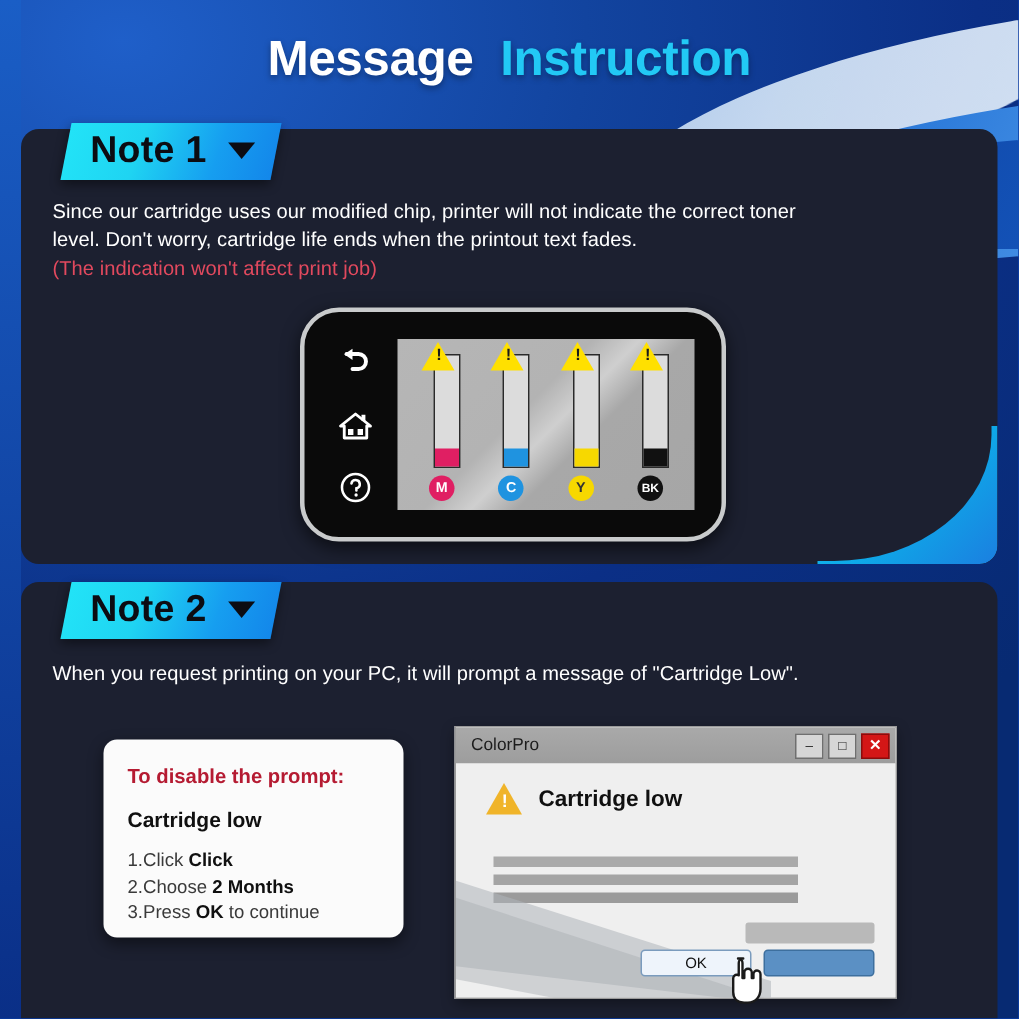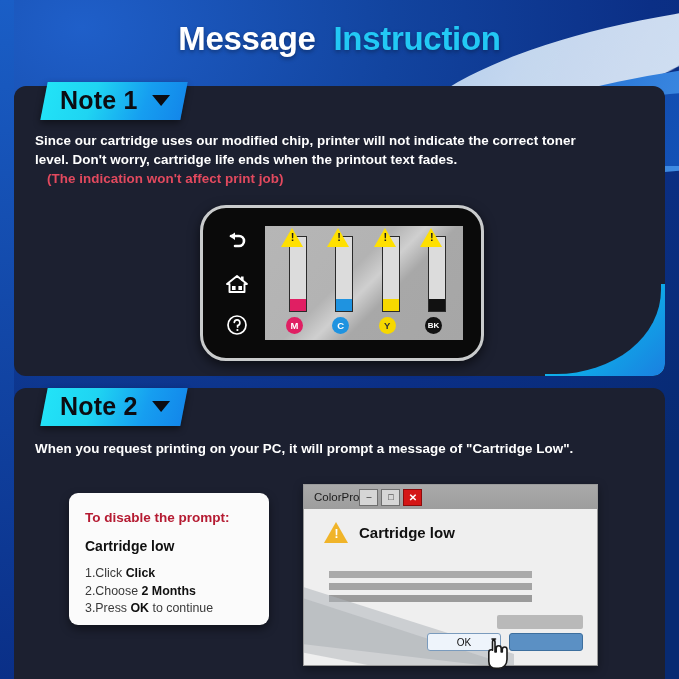--- a/index.html
+++ b/index.html
@@ -79,24 +79,24 @@
   }
   .note-badge .caret{
     width:0;height:0;border-left:9px solid transparent;border-right:9px solid transparent;
     border-top:11px solid #0c0c12;
   }
   .badge-1{left:44px;top:82px;}
   .badge-2{left:44px;top:388px;}
 
   
   .note-text{
-    position:absolute;z-index:6;color:#fff;font-weight:bold;font-size:13.4px;
+    position:absolute;z-index:6;color:#fff;font-weight:normal;font-size:13.4px;
     line-height:19px;letter-spacing:.05px;
   }
-  .note-text .red{color:#e2495e;margin-left:12px;}
+  .note-text .red{color:#e2495e;}
   .nt-1{left:35px;top:131px;width:630px;}
   .nt-2{left:35px;top:439px;width:630px;}
 
   
   .printer{
     position:absolute;left:200px;top:205px;width:278px;height:150px;
     background:#0a0a0a;border:3px solid #c9cbcc;border-radius:26px;
     box-shadow:0 4px 12px rgba(0,0,0,.6);
     z-index:6;
   }
@@ -138,21 +138,21 @@
   .card-step b{color:#101010;}
 
   
   .dlg{
     position:absolute;left:303px;top:484px;width:293px;height:180px;
     background:#efefef;border:1px solid #9a9a9a;z-index:7;overflow:hidden;
     box-shadow:0 3px 9px rgba(0,0,0,.4);
   }
   .dlg-title{
     height:24px;background:linear-gradient(180deg,#a9a9a9,#9d9d9d);
-    display:flex;align-items:center;padding:0 4px 0 10px;
+    display:flex;align-items:center;justify-content:space-between;padding:0 4px 0 10px;
   }
   .dlg-title .t{font-size:11.5px;color:#1c1c1c;}
   .wbtns{display:flex;gap:3px;}
   .wbtn{width:17px;height:15px;border:1px solid #6f6f6f;background:#d6d6d6;
     display:flex;align-items:center;justify-content:center;font-size:9px;color:#222;}
   .wbtn.close{background:#d41616;border-color:#8c0b0b;color:#fff;font-weight:bold;font-size:10px;}
   .dlg-body{position:relative;height:156px;background:#efefef;}
   .dlg-head{display:flex;align-items:center;gap:11px;padding:13px 0 0 20px;}
   .tri-warn{position:relative;width:0;height:0;
     border-left:12px solid transparent;border-right:12px solid transparent;

